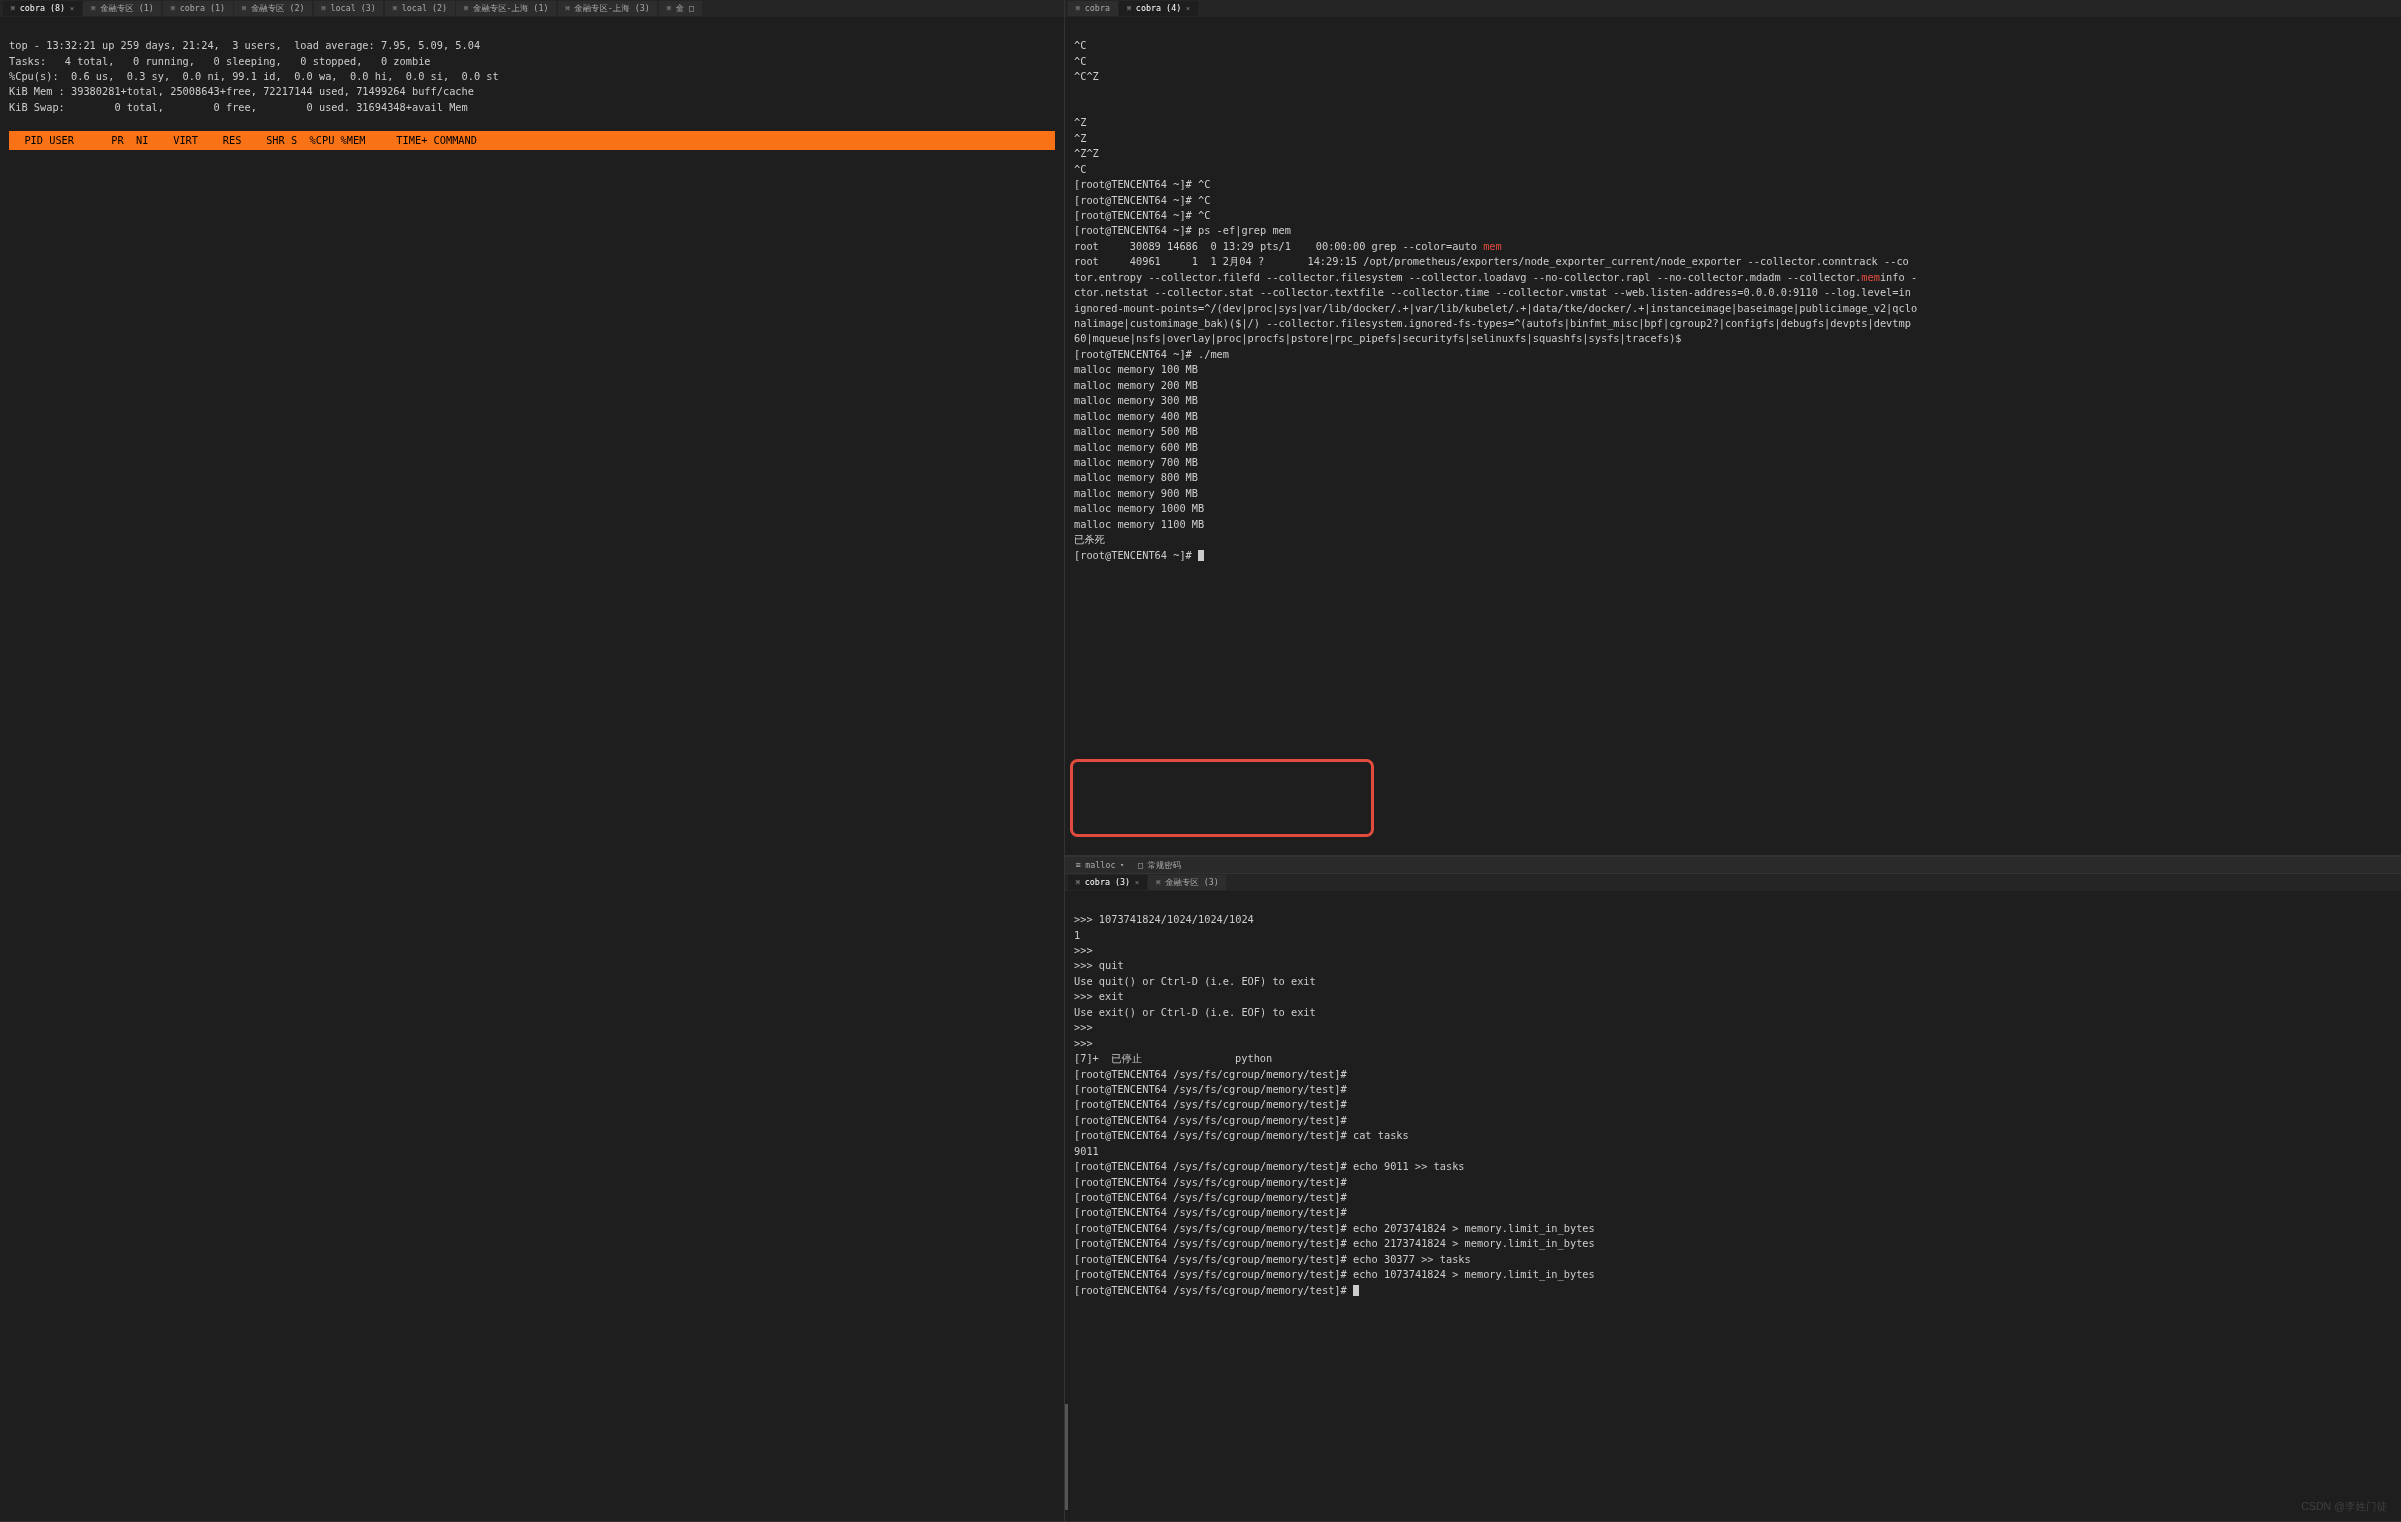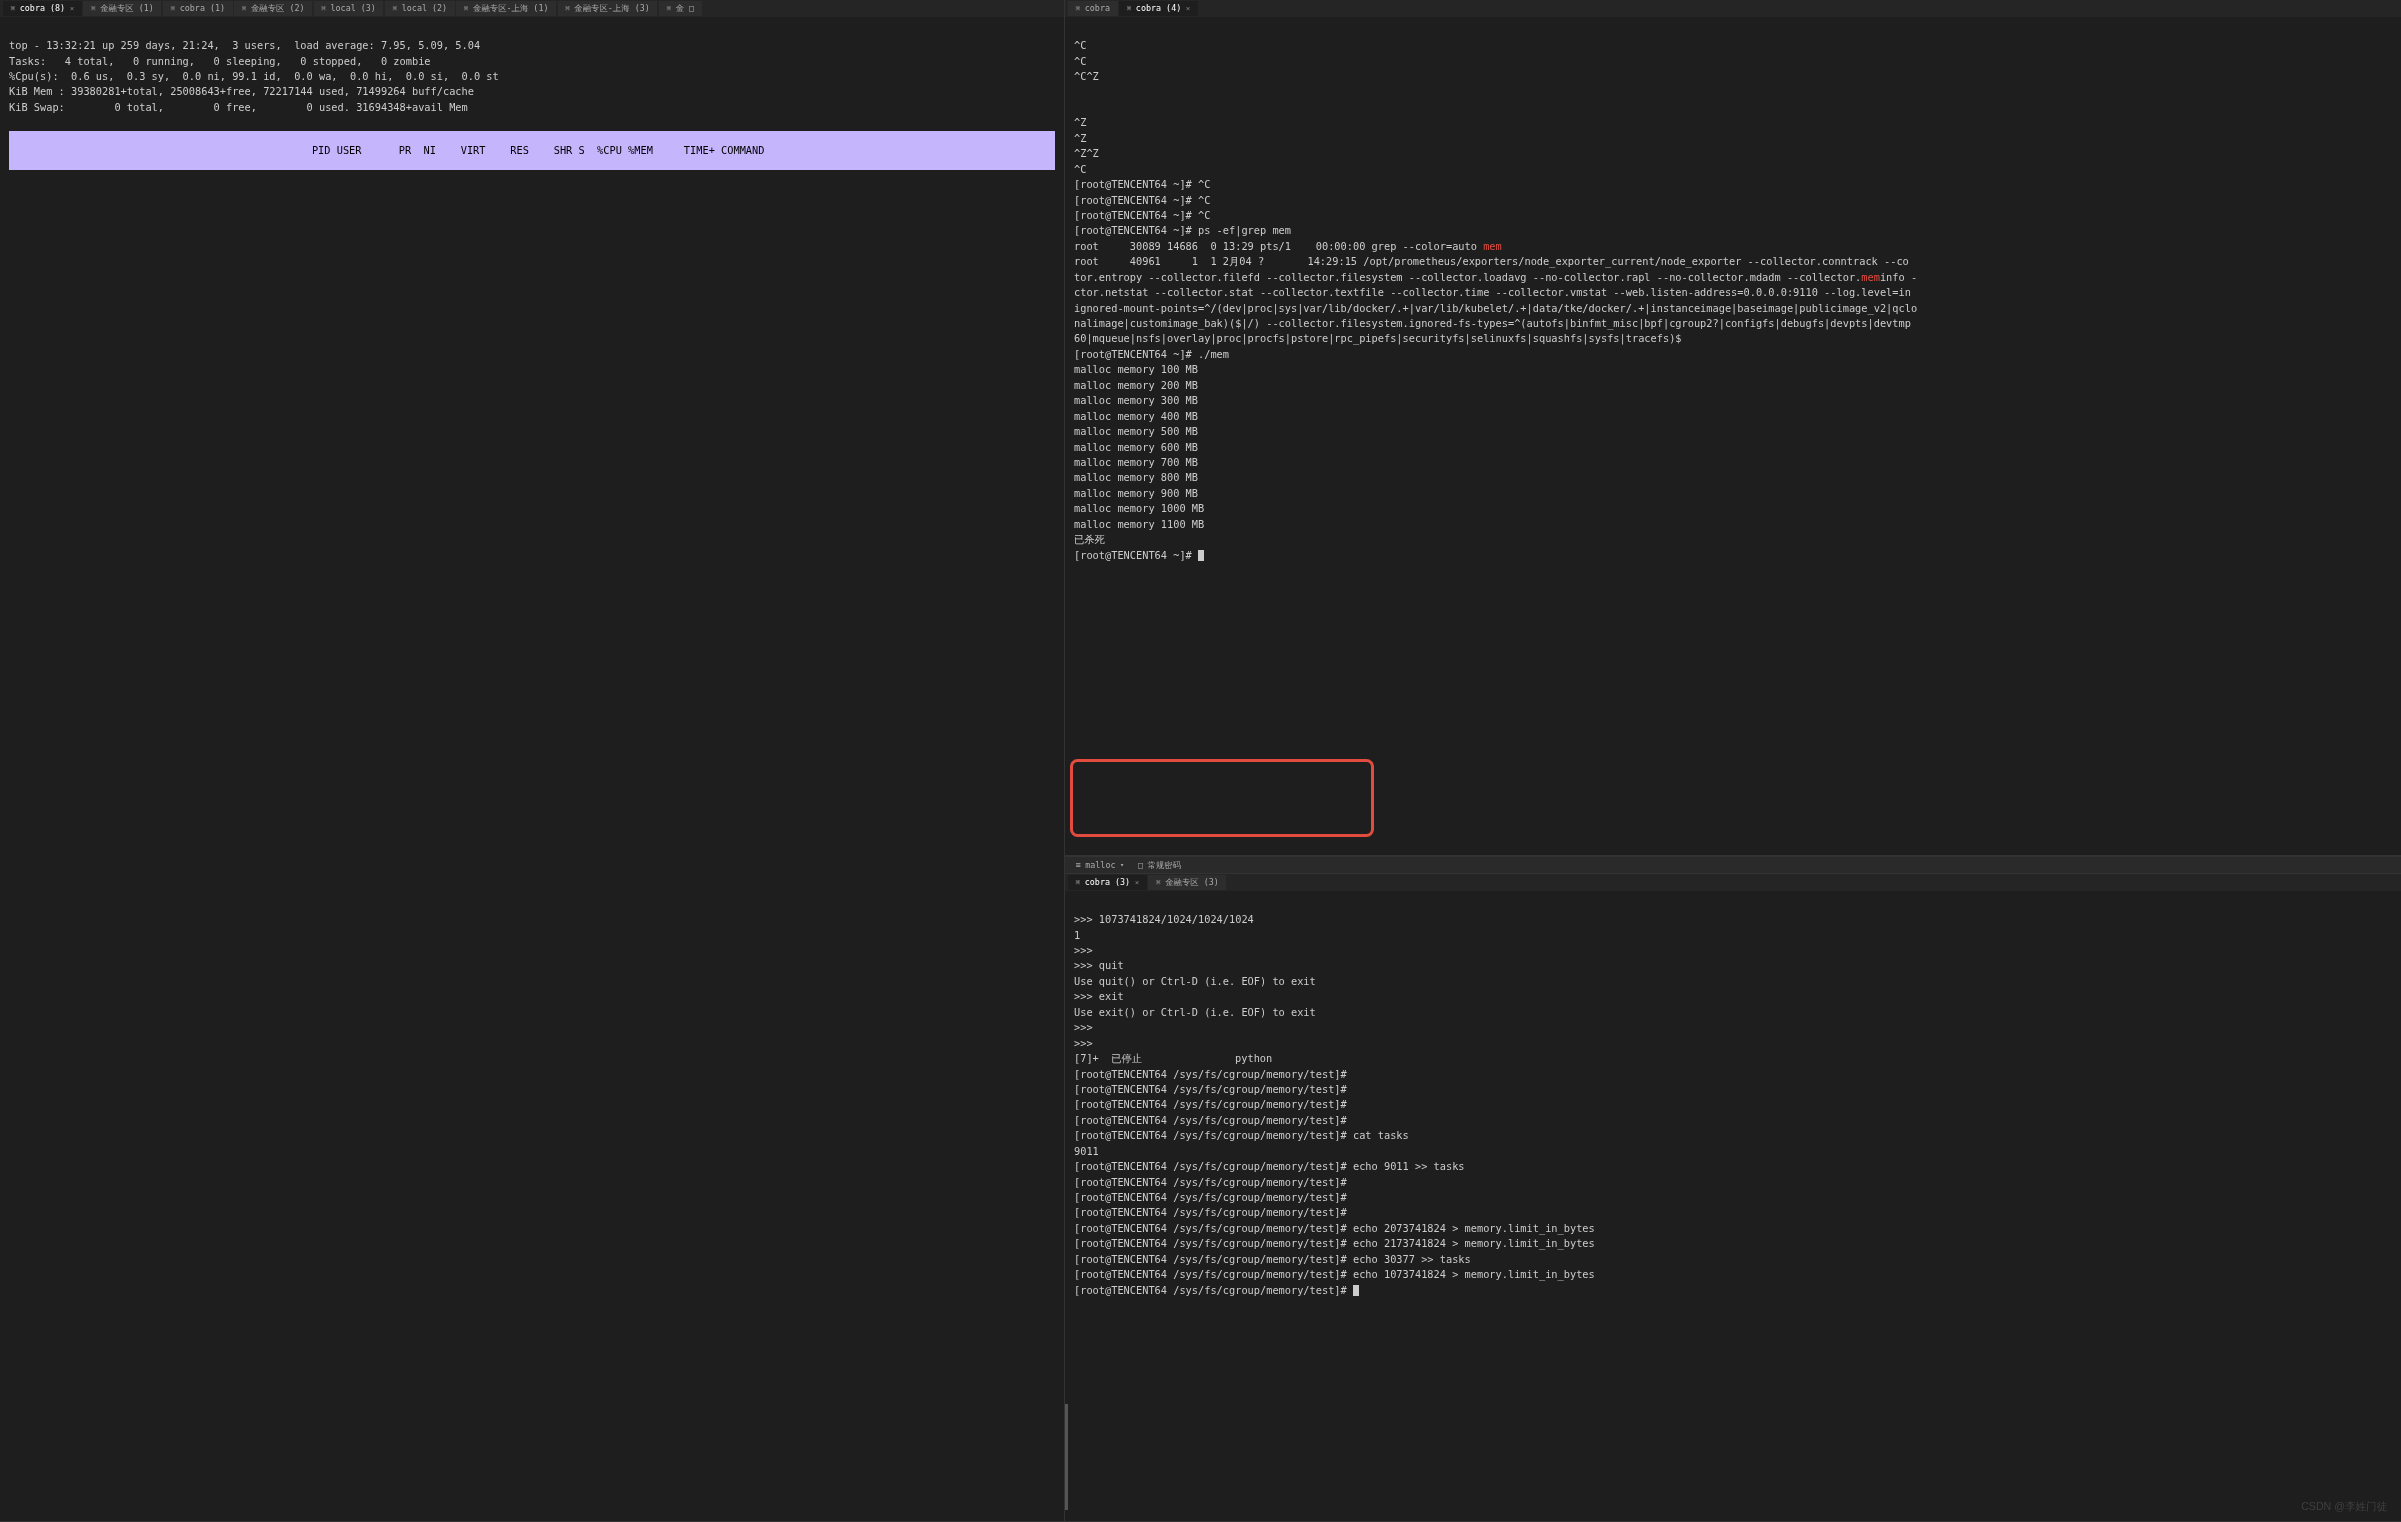--- a/index.html
+++ b/index.html
@@ -56,26 +56,25 @@
   .tab-icon { font-size: 7.6px; color: #888; }
   .term-body {
     flex: 1;
     padding: 6px 9px;
     white-space: pre;
     line-height: 1.5;
     font-size: 10.3px;
     overflow: hidden;
   }
   .top-headerline {
-    background: #c4b5fd;
+    background: #f97316;
     color: #000;
-    padding: 12px 3px;
+    padding: 2px 3px;
     display: inline-block;
     width: calc(100% - 0px);
-    text-align: center;
   }
   .red-box {
     position: absolute;
     border: 3px solid #e24c3f;
     border-radius: 7.6px;
     pointer-events: none;
   }
   .hl-mem { color: #e24c3f; text-align: right; }
   .toolbar {
     height: 18px;

